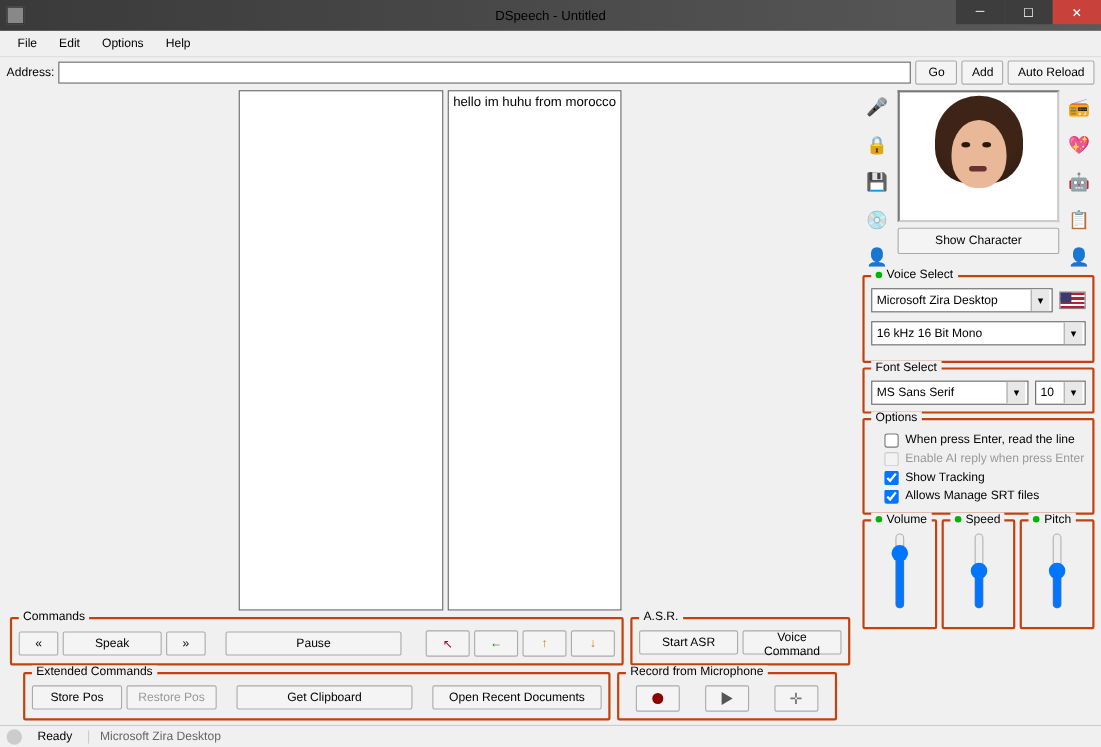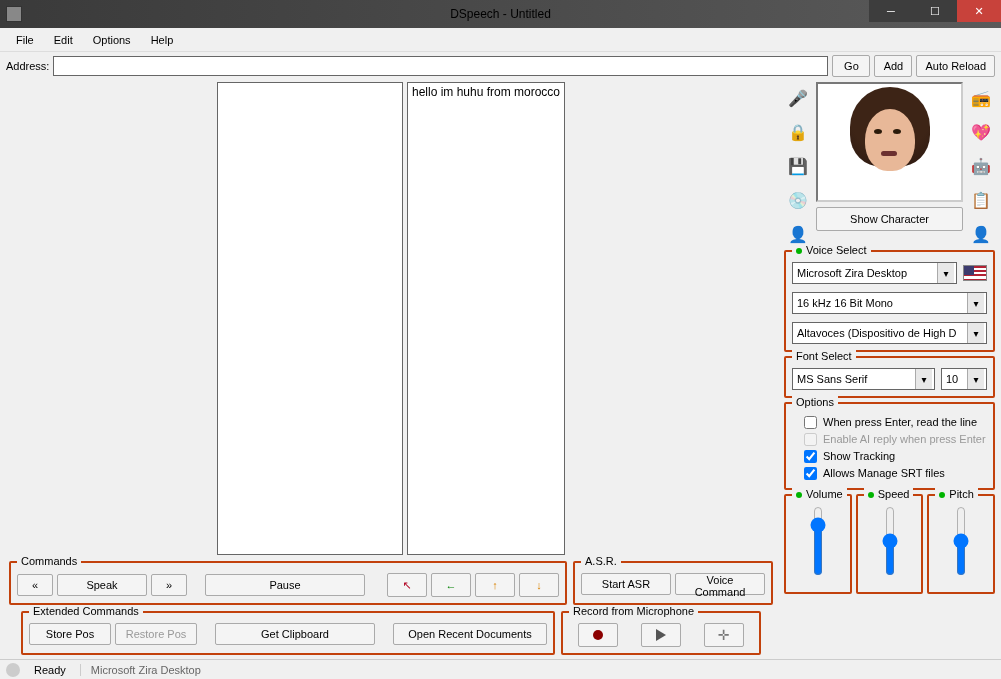--- a/index.html
+++ b/index.html
@@ -219,23 +219,20 @@
 
     <div class="groupbox">
       <div class="legend green-dot">Voice Select</div>
       <div class="voicerow">
         <button class="select" style="flex:1">Microsoft Zira Desktop</button>
         <div class="flag"></div>
       </div>
       <div class="voicerow">
         <button class="select" style="flex:1">16 kHz 16 Bit Mono</button>
       </div>
-      <div class="voicerow" style="margin-bottom:0">
-        <button class="select" style="flex:1">Altavoces (Dispositivo de High D</button>
-      </div>
     </div>
 
     <div class="groupbox">
       <div class="legend">Font Select</div>
       <div class="voicerow" style="margin-bottom:0">
         <button class="select" style="flex:1">MS Sans Serif</button>
         <button class="select small">10</button>
       </div>
     </div>
 

